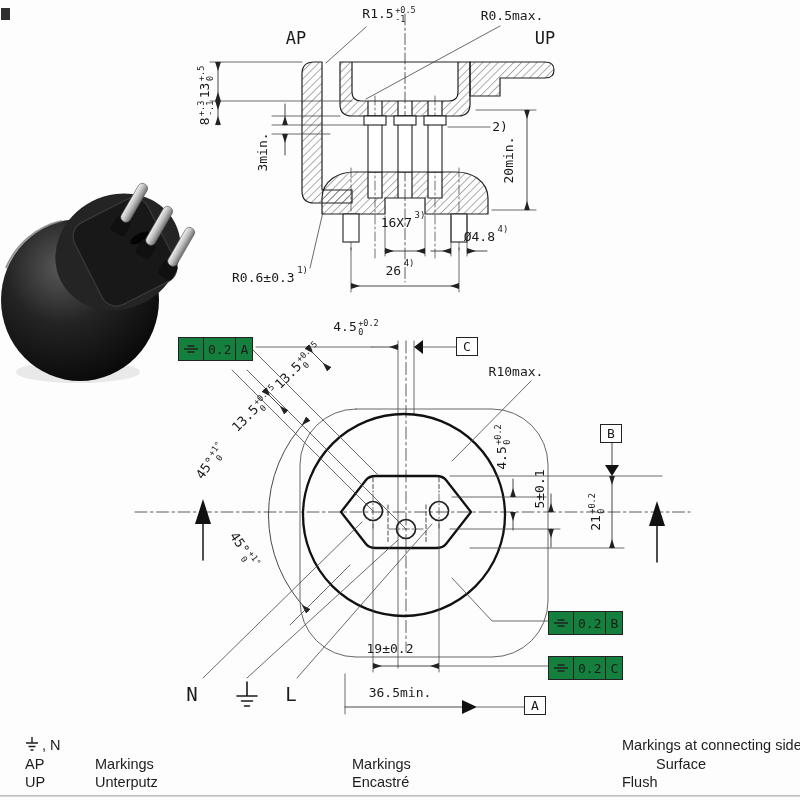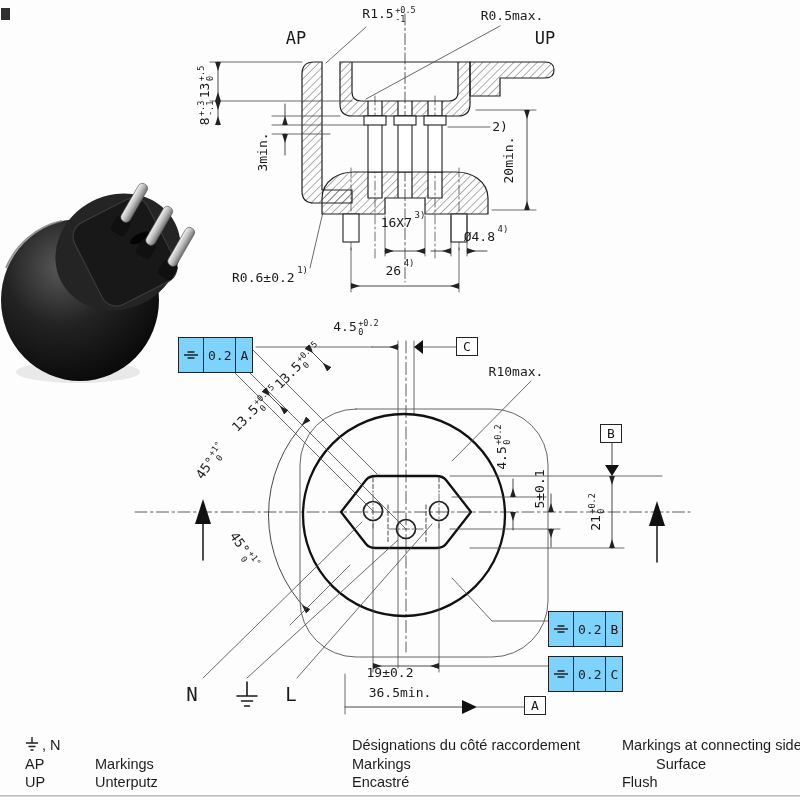--- a/index.html
+++ b/index.html
@@ -12,21 +12,21 @@
   .lbl .tol i{font-style:normal}
   .lbl .ref{font-size:9px;position:relative;top:-5px;margin-left:1px}
   .v  {transform:translate(-50%,-50%) rotate(-90deg)}
   .d45{transform:translate(-50%,-50%) rotate(-45deg)}
   .dm55{transform:translate(-50%,-50%) rotate(-55deg)}
   .dp55{transform:translate(-50%,-50%) rotate(55deg)}
   .big{font-size:17px}
   .pin-lbl{font-size:19px}
   .datum{position:absolute;width:22px;height:19px;border:1.5px solid #222;box-sizing:border-box;
          display:flex;align-items:center;justify-content:center;font-size:13px;background:rgba(255,255,255,.85)}
-  .fcf{position:absolute;display:flex;height:36px;border:1.5px solid #222;box-sizing:border-box;background:#7dd3fc}
+  .fcf{position:absolute;display:flex;height:24px;border:1.5px solid #222;box-sizing:border-box;background:#15803d}
   .fcf .c{display:flex;align-items:center;justify-content:center;padding:0 4px;font-size:13px}
   .fcf .c + .c{border-left:1.5px solid #222}
   .lg{position:absolute;font-family:"Liberation Sans",sans-serif;font-size:14.5px;color:#1d1d1d;
       white-space:nowrap;display:flex;align-items:center;gap:3px}
 </style>
 </head>
 <body>
 
 <div id="stage">
 
@@ -226,21 +226,21 @@
 </div>
 <div class="lbl" style="left:486px;top:236px">
   <span>Ø4.8</span>
       <span class="ref">4)</span>
 </div>
 <div class="lbl" style="left:400px;top:270px">
   <span>26</span>
       <span class="ref">4)</span>
 </div>
 <div class="lbl" style="left:270px;top:277px">
-  <span>R0.6±0.2</span>
+  <span>R0.6±0.3</span>
       <span class="ref">1)</span>
 </div>
 
 <div class="lbl" style="left:356px;top:328px">
   <span>4.5</span>
   <span class="tol">
         <i>+0.2</i>
         <i>0</i>
       </span>
 </div>
@@ -287,21 +287,21 @@
 <div class="lbl v" style="left:539px;top:489px">
       <span>5±0.1</span>
     </div>
 <div class="lbl v" style="left:597px;top:512px">
   <span>21</span>
   <span class="tol">
         <i>+0.2</i>
         <i>0</i>
       </span>
 </div>
-<div class="lbl" style="left:390px;top:672px">
+<div class="lbl" style="left:390px;top:648px">
       <span>19±0.2</span>
     </div>
 <div class="lbl" style="left:400px;top:692px">
       <span>36.5min.</span>
     </div>
 
 <div class="lbl pin-lbl" style="left:192px;top:694px">
       <span>N</span>
     </div>
 <div class="lbl pin-lbl" style="left:291px;top:694px">
@@ -339,23 +339,20 @@
   <span class="c">0.2</span>
   <span class="c">C</span>
 </div>
 
 <div class="lg" style="left:25px;top:736px">
   <span><svg width="14" height="15" viewBox="0 0 14 15">
           <path d="M7,1 V7 M1,7 H13 M3.5,10.5 H10.5 M5.5,14 H8.5" stroke="#1d1d1d" stroke-width="1.4" fill="none"></path>
         </svg></span>
   <span>, N</span>
 </div>
-<div class="lg" style="left:352px;top:737px">
-      <span>Désignations du côté raccordement</span>
-    </div>
 <div class="lg" style="left:622px;top:737px">
       <span>Markings at connecting side</span>
     </div>
 
 <div class="lg" style="left:25px;top:756px">
       <span>AP</span>
     </div>
 <div class="lg" style="left:95px;top:756px">
       <span>Markings</span>
     </div>

